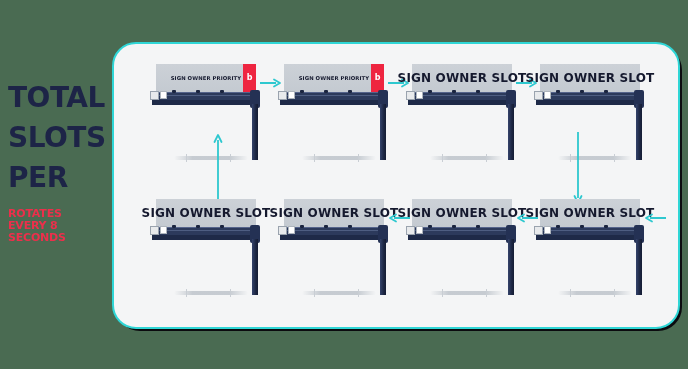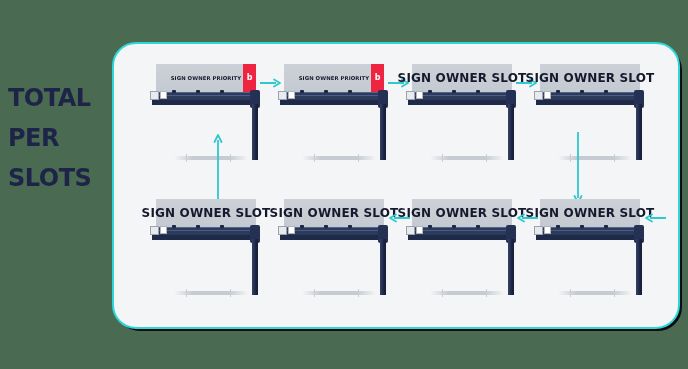--- a/index.html
+++ b/index.html
@@ -14,21 +14,21 @@
   
   #left-panel{
     position:absolute;left:0;top:0;width:110px;height:369px;
   }
   #title-block{
     position:absolute;left:8px;top:78px;width:100px;
   }
   .title-line{
     font-family:"DejaVu Sans", sans-serif;
     font-weight:900;
-    font-size:24px;
+    font-size:28px;
     line-height:40px;
     letter-spacing:-0.5px;
     color:#1d2447;
     text-transform:uppercase;
   }
   #subtitle{
     margin-top:10px;
     font-family:"DejaVu Sans", sans-serif;
     font-weight:900;
     font-size:11px;
@@ -155,22 +155,23 @@
     width:10px;height:74px;
   }
   svg{display:block;}
 </style>
 </head>
 <body>
 
 <div id="left-panel">
   <div id="title-block">
     <div class="title-line">TOTAL</div>
+    <div class="title-line">SLOTS</div>
     <div class="title-line">PER</div>
-    <div class="title-line">SLOTS</div>
+    <div id="subtitle">ROTATES EVERY 8 SECONDS</div>
   </div>
 </div>
 
 <div id="card-shadow"></div>
 <div id="card">
 
   <div class="row" id="row-top">
 
     <div class="cell c0">
       <div class="billboard">

